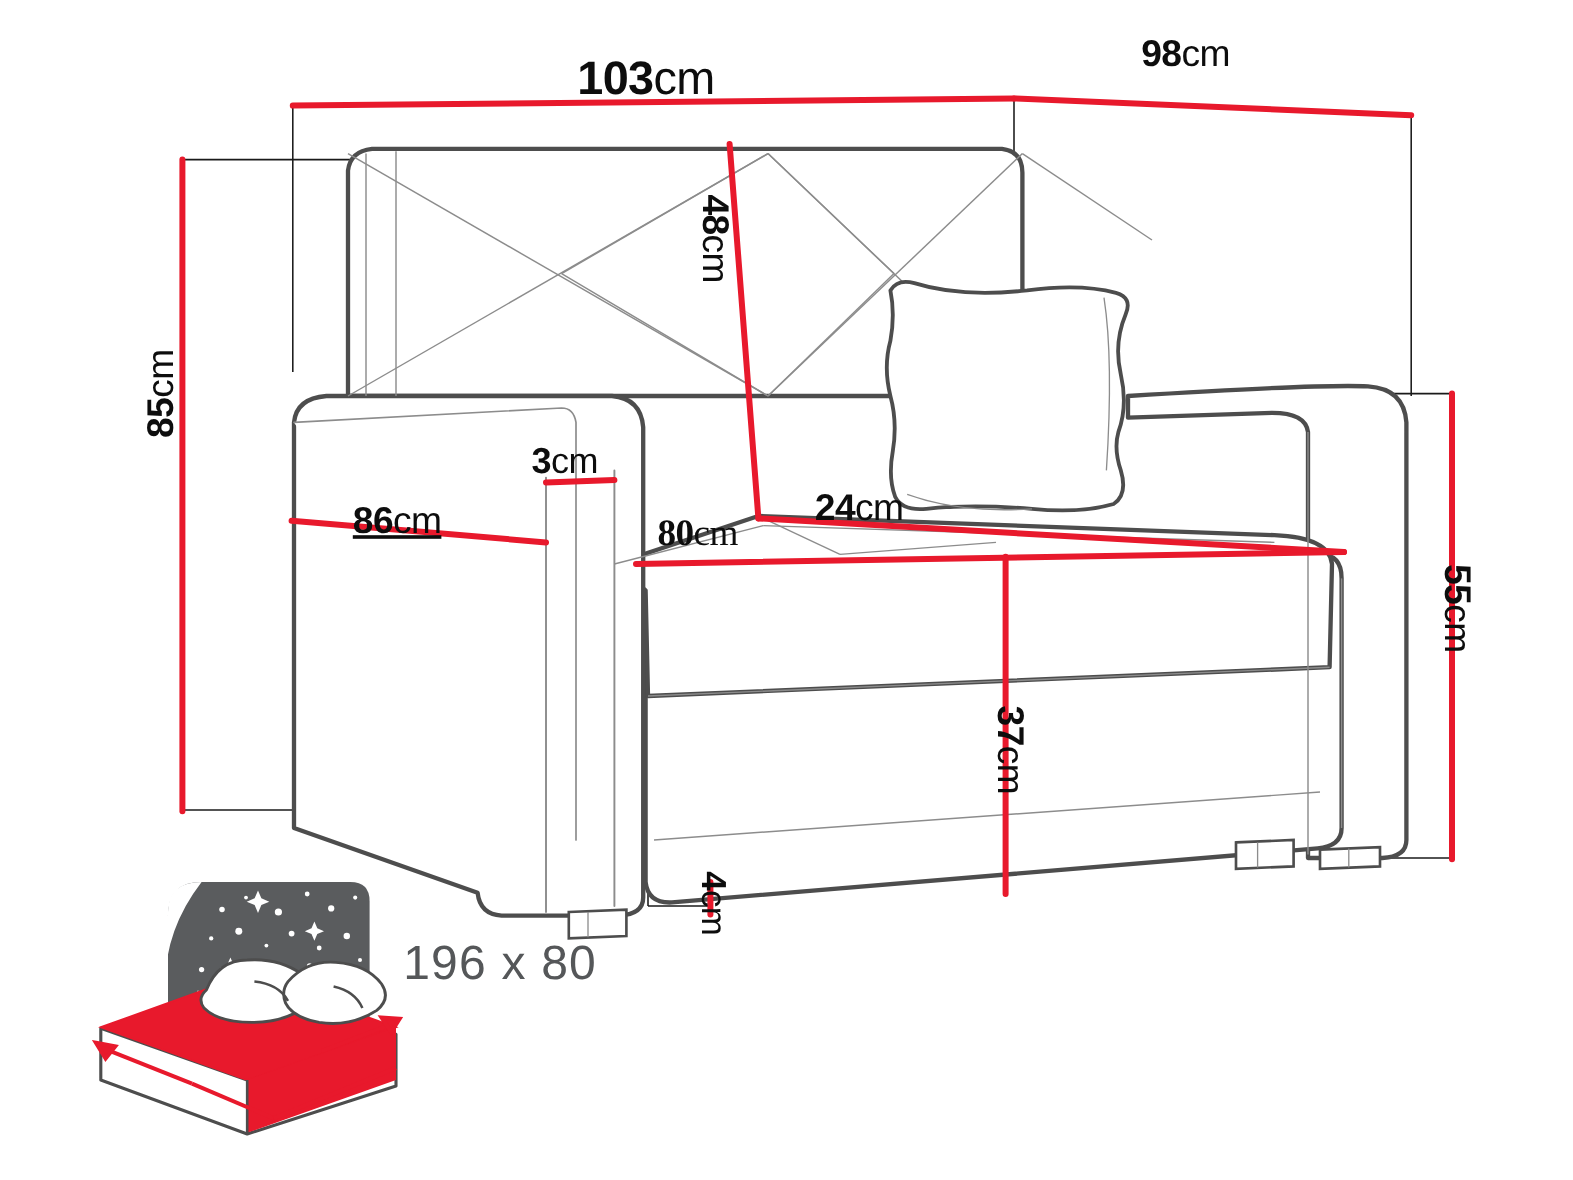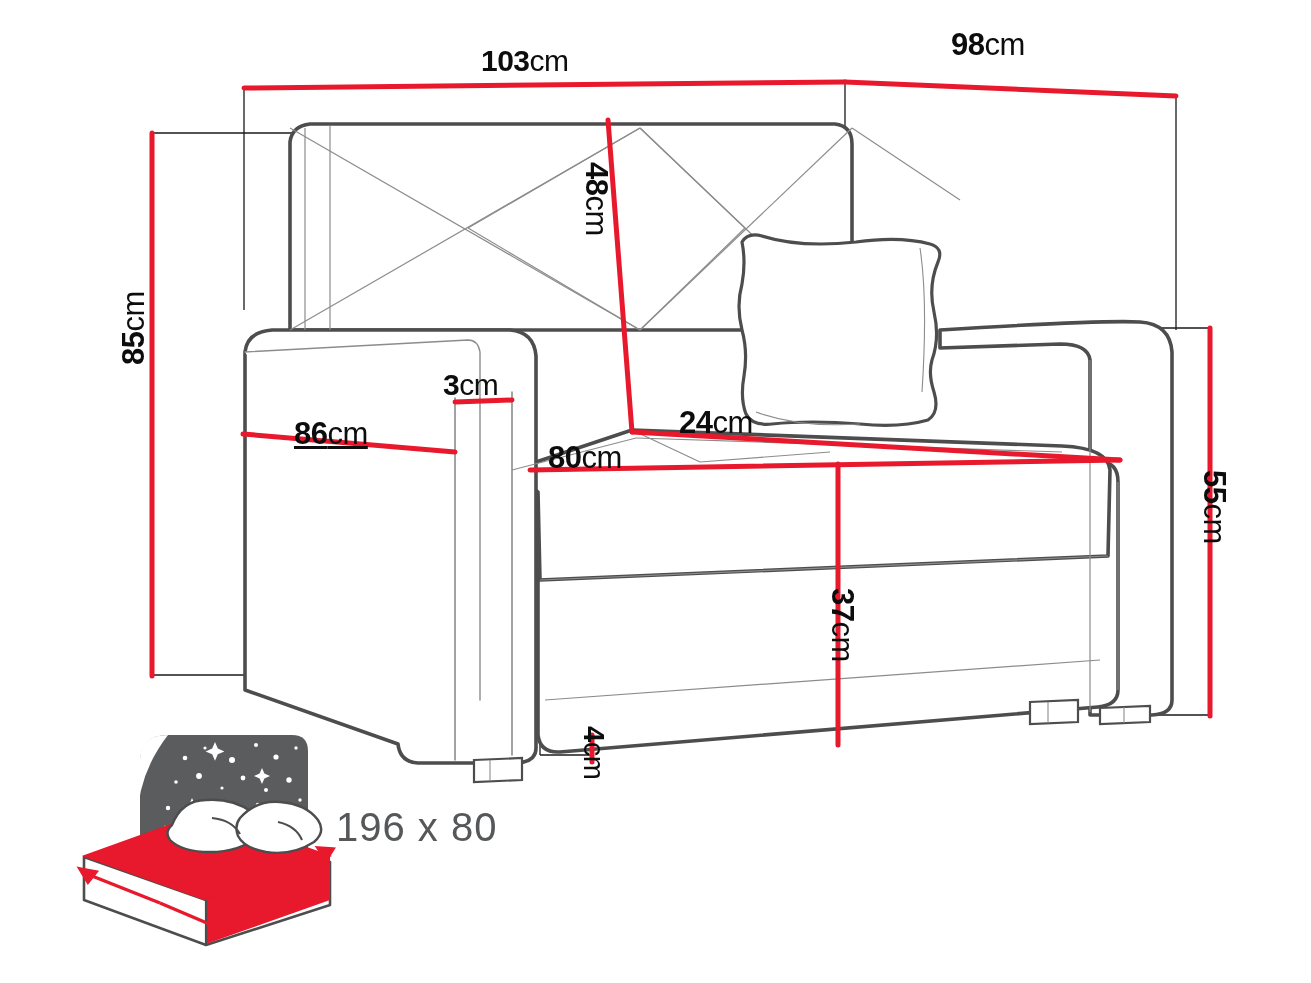--- a/index.html
+++ b/index.html
@@ -222,21 +222,21 @@
         <polygon points="80,869 96,872 88,882"></polygon>
         <line x1="160" y1="903" x2="228" y2="932"></line>
         <line x1="228" y1="932" x2="330" y2="890"></line>
         <line x1="268" y1="876" x2="330" y2="852"></line>
         <polygon points="333,849 318,848 326,860"></polygon>
       </g>
     </g>
 
   </svg>
 
-  <div class="dimlabel" style="left:481px;top:46px;font-size:30px;">
+  <div class="dimlabel" style="left:481px;top:46px;font-size:39px;">
     <span class="num">103</span><span class="unit">cm</span>
   </div>
 
   <div class="dimlabel" style="left:951px;top:29px;font-size:31px;">
     <span class="num">98</span><span class="unit">cm</span>
   </div>
 
   <div class="dimlabel rot90" style="left:118px;top:365px;font-size:31px;transform:rotate(-90deg);transform-origin:0 0;">
     <span class="num">85</span><span class="unit">cm</span>
   </div>
@@ -246,35 +246,35 @@
   </div>
 
   <div class="dimlabel" style="left:294px;top:418px;font-size:31px;text-decoration:underline;">
     <span class="num">86</span><span class="unit">cm</span>
   </div>
 
   <div class="dimlabel" style="left:443px;top:370px;font-size:30px;">
     <span class="num">3</span><span class="unit">cm</span>
   </div>
 
-  <div class="dimlabel" style="left:548px;top:442px;font-size:31px;">
+  <div class="dimlabel" style="left:548px;top:428px;font-size:31px;font-family:Liberation Serif, serif;">
     <span class="num">80</span><span class="unit">cm</span>
   </div>
 
   <div class="dimlabel" style="left:679px;top:407px;font-size:31px;">
     <span class="num">24</span><span class="unit">cm</span>
   </div>
 
   <div class="dimlabel rot90" style="left:1230px;top:470px;font-size:31px;transform:rotate(90deg);transform-origin:0 0;">
     <span class="num">55</span><span class="unit">cm</span>
   </div>
 
   <div class="dimlabel rot90" style="left:858px;top:588px;font-size:31px;transform:rotate(90deg);transform-origin:0 0;">
     <span class="num">37</span><span class="unit">cm</span>
   </div>
 
   <div class="dimlabel rot90" style="left:608px;top:726px;font-size:29px;transform:rotate(90deg);transform-origin:0 0;">
     <span class="num">4</span><span class="unit">cm</span>
   </div>
 
-  <div class="mattress-label" style="left:336px;top:805px;text-align:center;">196 x 80</div>
+  <div class="mattress-label" style="left:336px;top:781px;text-align:center;">196 x 80</div>
 
 </div>
 
 </body></html>

